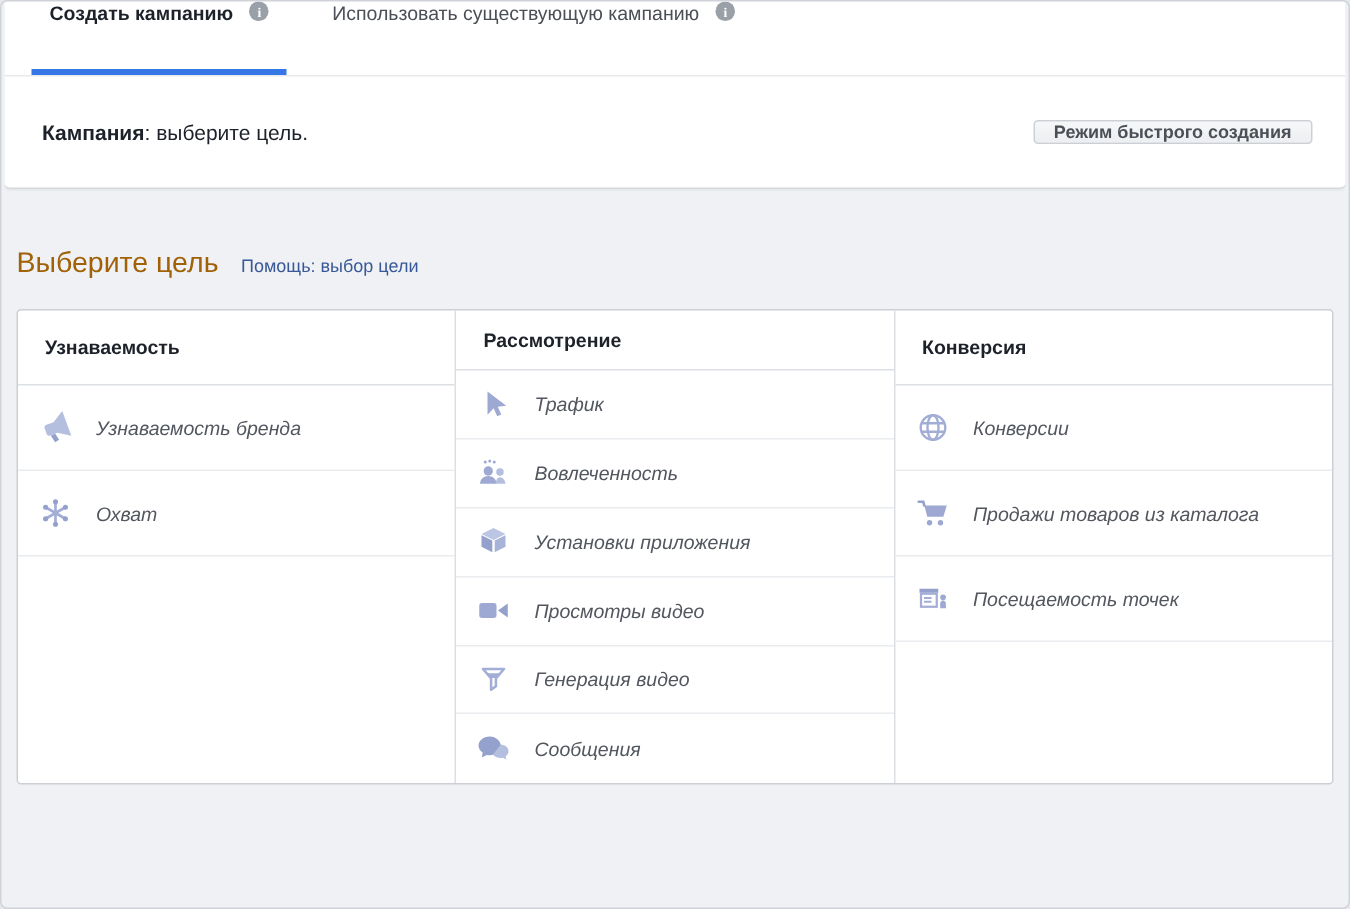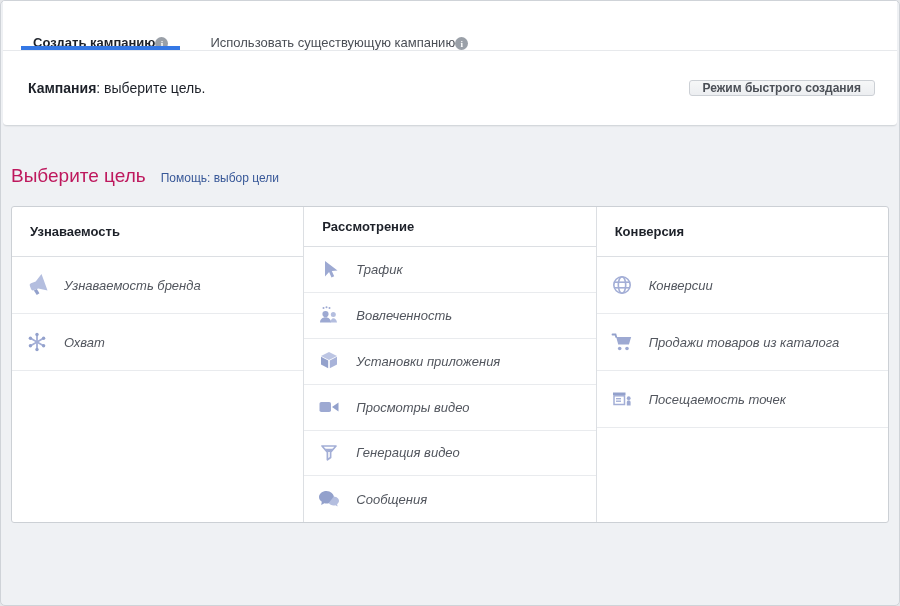--- a/index.html
+++ b/index.html
@@ -1,33 +1,33 @@
 <!DOCTYPE html>
 <html><head>
 <meta charset="utf-8">
 <style>
   html,body{margin:0;padding:0;background:#e5e7ea;font-family:"Liberation Sans","DejaVu Sans",sans-serif;}
   .screen{position:relative;width:898px;height:604px;border:1px solid #cfd3d8;border-radius:5px;background:#eff1f4;overflow:hidden;}
 
   
   .top-panel{background:#ffffff;border-bottom:1px solid #d4d8dc;border-radius:0 0 4px 4px;margin:0 2px;box-shadow:0 1px 1px rgba(0,0,0,.04);}
   .tabbar{display:flex;align-items:stretch;height:49px;border-bottom:1px solid #e7e9ec;padding-left:18px;}
-  .tab{display:flex;align-items:flex-end;gap:0;padding:0 12px;font-size:13px;color:#4b4f56;cursor:pointer;position:relative;}
+  .tab{display:flex;align-items:flex-start;gap:11px;padding:0 12px;font-size:13px;color:#4b4f56;cursor:pointer;position:relative;}
   .tab.active{font-weight:bold;color:#1d2129;}
   .tab.active::after{content:"";position:absolute;left:0;right:0;bottom:0;height:4px;background:#3578e5;}
   .tab + .tab{margin-left:18px;}
   .info-icon{width:13px;height:13px;border-radius:50%;background:#9aa0a8;color:#fff;font-size:9px;font-weight:bold;display:inline-flex;align-items:center;justify-content:center;font-family:"Liberation Serif",serif;flex:0 0 auto;}
   .campaign-row{display:flex;align-items:center;justify-content:space-between;height:74px;padding:0 22px 0 25px;}
   .campaign-label{font-size:14px;color:#1d2129;}
   .campaign-label b{font-weight:bold;}
   .quick-btn{background:linear-gradient(#f6f7f8,#eceef1);border:1px solid #ccd0d5;border-radius:3px;height:16px;padding:0 13px;font-size:12px;font-weight:bold;color:#4b4f56;font-family:inherit;cursor:pointer;}
 
   
   .section-head{display:flex;align-items:baseline;margin:39px 10px 19px 10px;}
-  .section-title{font-size:19px;color:#be185d;font-weight:400;}
+  .section-title{font-size:19px;color:#a16207;font-weight:400;}
   .help-link{font-size:12px;color:#385898;margin-left:15px;text-decoration:none;cursor:pointer;}
 
   .objective-table{display:flex;margin:0 10px;background:#fff;border:1px solid #ccd0d5;border-radius:3px;height:317px;box-sizing:border-box;}
   .obj-col{flex:1 1 0;display:flex;flex-direction:column;min-width:0;}
   .obj-col:not(:last-child){border-right:1px solid #dcdfe3;}
   .obj-header{height:50px;box-sizing:border-box;display:flex;align-items:center;padding-left:18px;font-size:13px;font-weight:bold;color:#1d2129;border-bottom:1px solid #dcdfe3;}
   .obj-item{height:57px;box-sizing:border-box;display:flex;align-items:center;padding-left:13px;border-bottom:1px solid #e9ebee;cursor:pointer;font-style:italic;}
   .obj-item.flush{border-bottom:none;text-align:center;}
   .obj-item .icn{width:24px;height:24px;flex:0 0 auto;margin-right:15px;display:flex;align-items:center;justify-content:center;}
   .obj-item .lbl{font-size:13px;color:#52565e;white-space:nowrap;overflow:hidden;}

